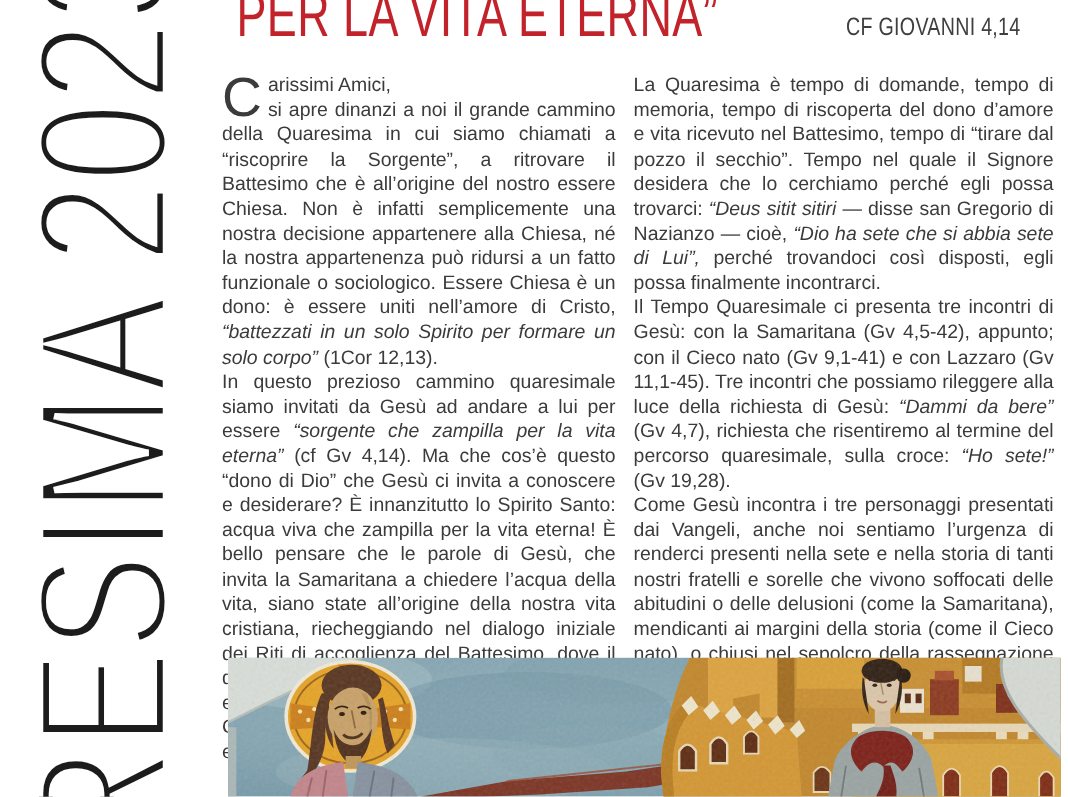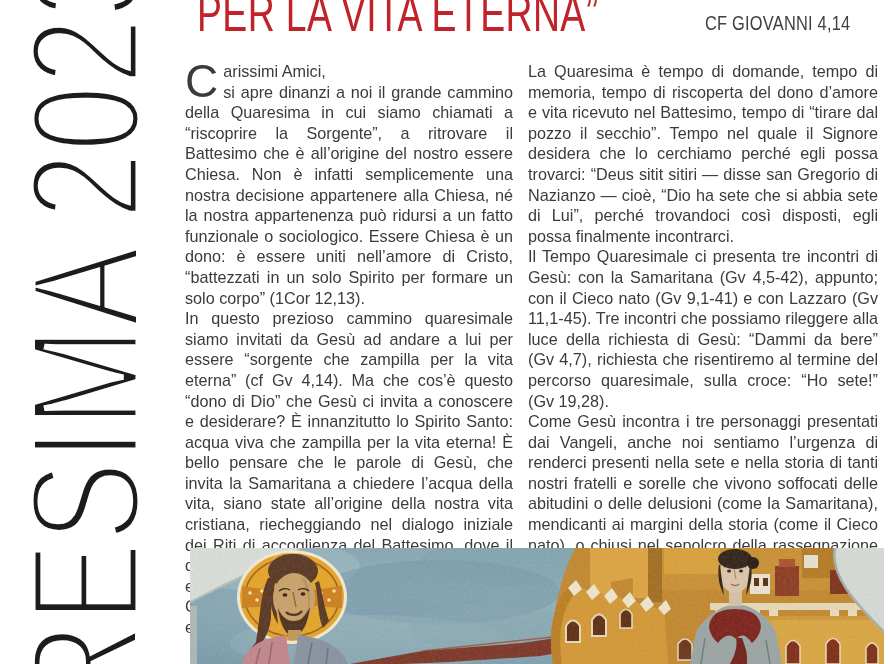--- a/index.html
+++ b/index.html
@@ -32,21 +32,21 @@
   }
 
   .col{
     position:absolute;top:61px;
     font-size:16.2px;line-height:20.6px;text-align:justify;
     color:#3b3b3b;hyphens:auto;-webkit-hyphens:auto;
   }
   .col-left{left:185px;width:328px;}
   .col-right{left:528px;width:350px;}
   .para{margin:0;white-space:pre-line;}
-  .para .it{}
+  .para .it{font-style:italic;}
   .dropcap{
     float:left;font-size:46px;line-height:37px;
     padding:2px 5px 0 0;color:#3b3b3b;
   }
   .signature{
     text-align:right;font-weight:bold;font-size:16.6px;
     margin-top:2px;white-space:nowrap;
   }
 
   .fresco{

